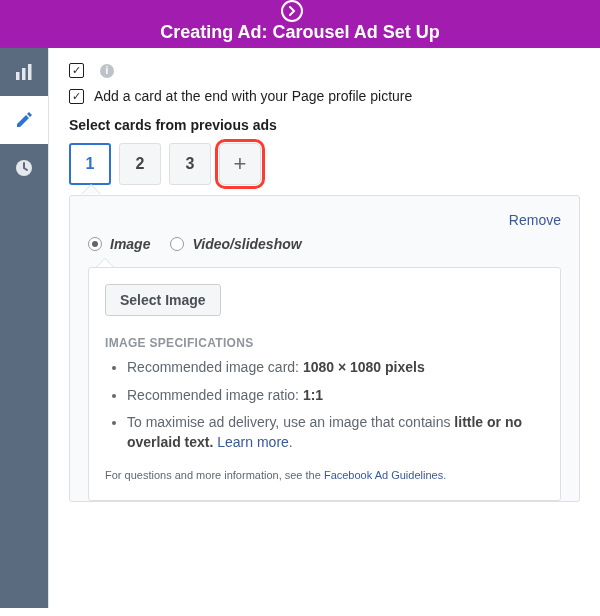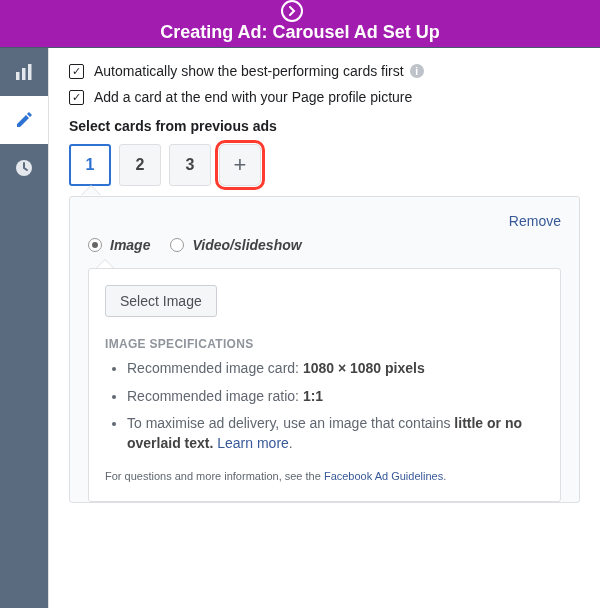--- a/index.html
+++ b/index.html
@@ -189,21 +189,21 @@
     border-radius:3px;
     padding:16px;
     margin-top:-5px;
   }
   .btn {
     display:inline-block;
     border:1px solid #ccd0d5;
     background:#f5f6f7;
     padding:7px 14px;
     font-size:14px;
-    font-weight:normal;
+    font-weight:bold;
     color:#4b4f56;
     border-radius:3px;
   }
   .spec-title {
     font-size:12px;
     letter-spacing:0.3px;
     color:#90949c;
     font-weight:bold;
     margin:20px 0 8px 0;
   }
@@ -245,21 +245,20 @@
           <circle cx="10" cy="10" r="8" fill="currentColor"></circle>
           <path d="M10 5 L10 10 L13 12" stroke="#5b6b7f" stroke-width="2" fill="none" stroke-linecap="round"></path>
         </svg>
     </div>
   </div>
 
   <div class="content">
 
     <div class="checkbox-row">
       <span class="cb">✓</span>
-      <span>Automatically show the best-performing cards first</span>
       <span class="info-icon">i</span>
     </div>
     <div class="checkbox-row">
       <span class="cb">✓</span>
       <span>Add a card at the end with your Page profile picture</span>
     </div>
 
     <div class="section-label">Select cards from previous ads</div>
 
     <div class="cards-row">

